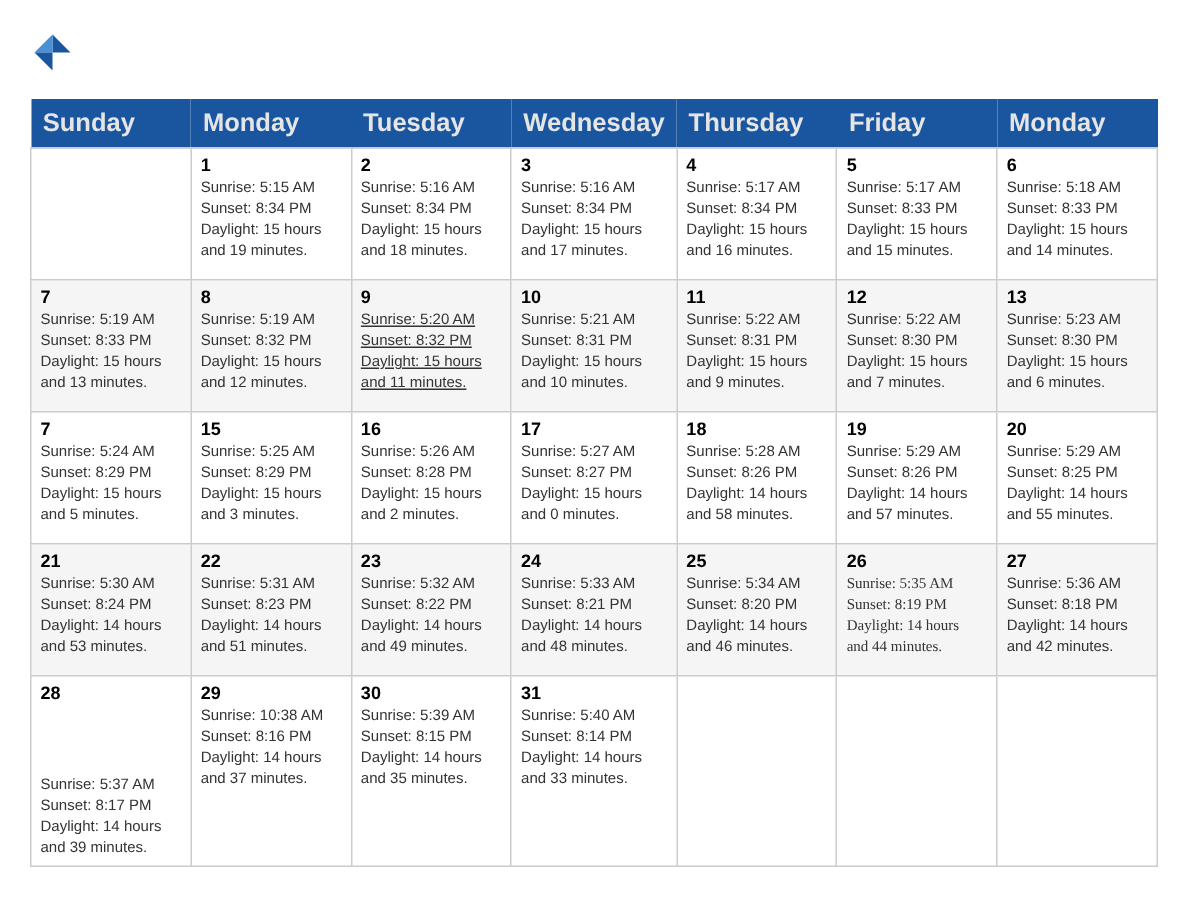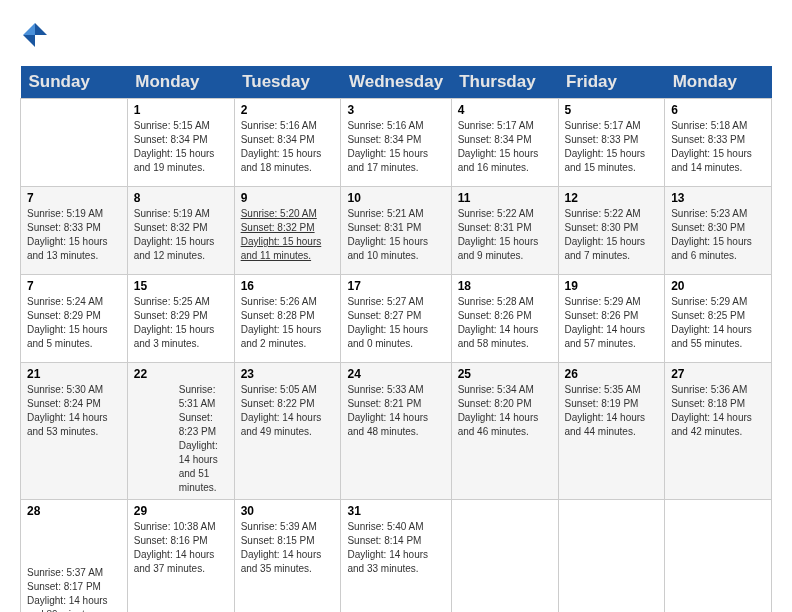--- a/index.html
+++ b/index.html
@@ -275,49 +275,49 @@
       <tr>
         <td>
           <span class="day-number">21</span>
           <div class="cell-text" style="white-space: pre-line;">Sunrise: 5:30 AM
 Sunset: 8:24 PM
 Daylight: 14 hours
 and 53 minutes.</div>
         </td>
         <td>
           <span class="day-number">22</span>
-          <div class="cell-text" style="white-space: pre-line; margin-left: 45px;">Sunrise: 5:31 AM
+          <div class="cell-text" style="white-space: pre-line;">Sunrise: 5:31 AM
 Sunset: 8:23 PM
 Daylight: 14 hours
 and 51 minutes.</div>
         </td>
         <td>
           <span class="day-number">23</span>
-          <div class="cell-text" style="white-space: pre-line;">Sunrise: 5:05 AM
+          <div class="cell-text" style="white-space: pre-line;">Sunrise: 5:32 AM
 Sunset: 8:22 PM
 Daylight: 14 hours
 and 49 minutes.</div>
         </td>
         <td>
           <span class="day-number">24</span>
           <div class="cell-text" style="white-space: pre-line;">Sunrise: 5:33 AM
 Sunset: 8:21 PM
 Daylight: 14 hours
 and 48 minutes.</div>
         </td>
         <td>
           <span class="day-number">25</span>
           <div class="cell-text" style="white-space: pre-line;">Sunrise: 5:34 AM
 Sunset: 8:20 PM
 Daylight: 14 hours
 and 46 minutes.</div>
         </td>
         <td>
           <span class="day-number">26</span>
-          <div class="cell-text" style="white-space: pre-line;">Sunrise: 5:35 AM
+          <div class="cell-text" style="white-space: pre-line; font-family: Liberation Serif, serif;">Sunrise: 5:35 AM
 Sunset: 8:19 PM
 Daylight: 14 hours
 and 44 minutes.</div>
         </td>
         <td>
           <span class="day-number">27</span>
           <div class="cell-text" style="white-space: pre-line;">Sunrise: 5:36 AM
 Sunset: 8:18 PM
 Daylight: 14 hours
 and 42 minutes.</div>

